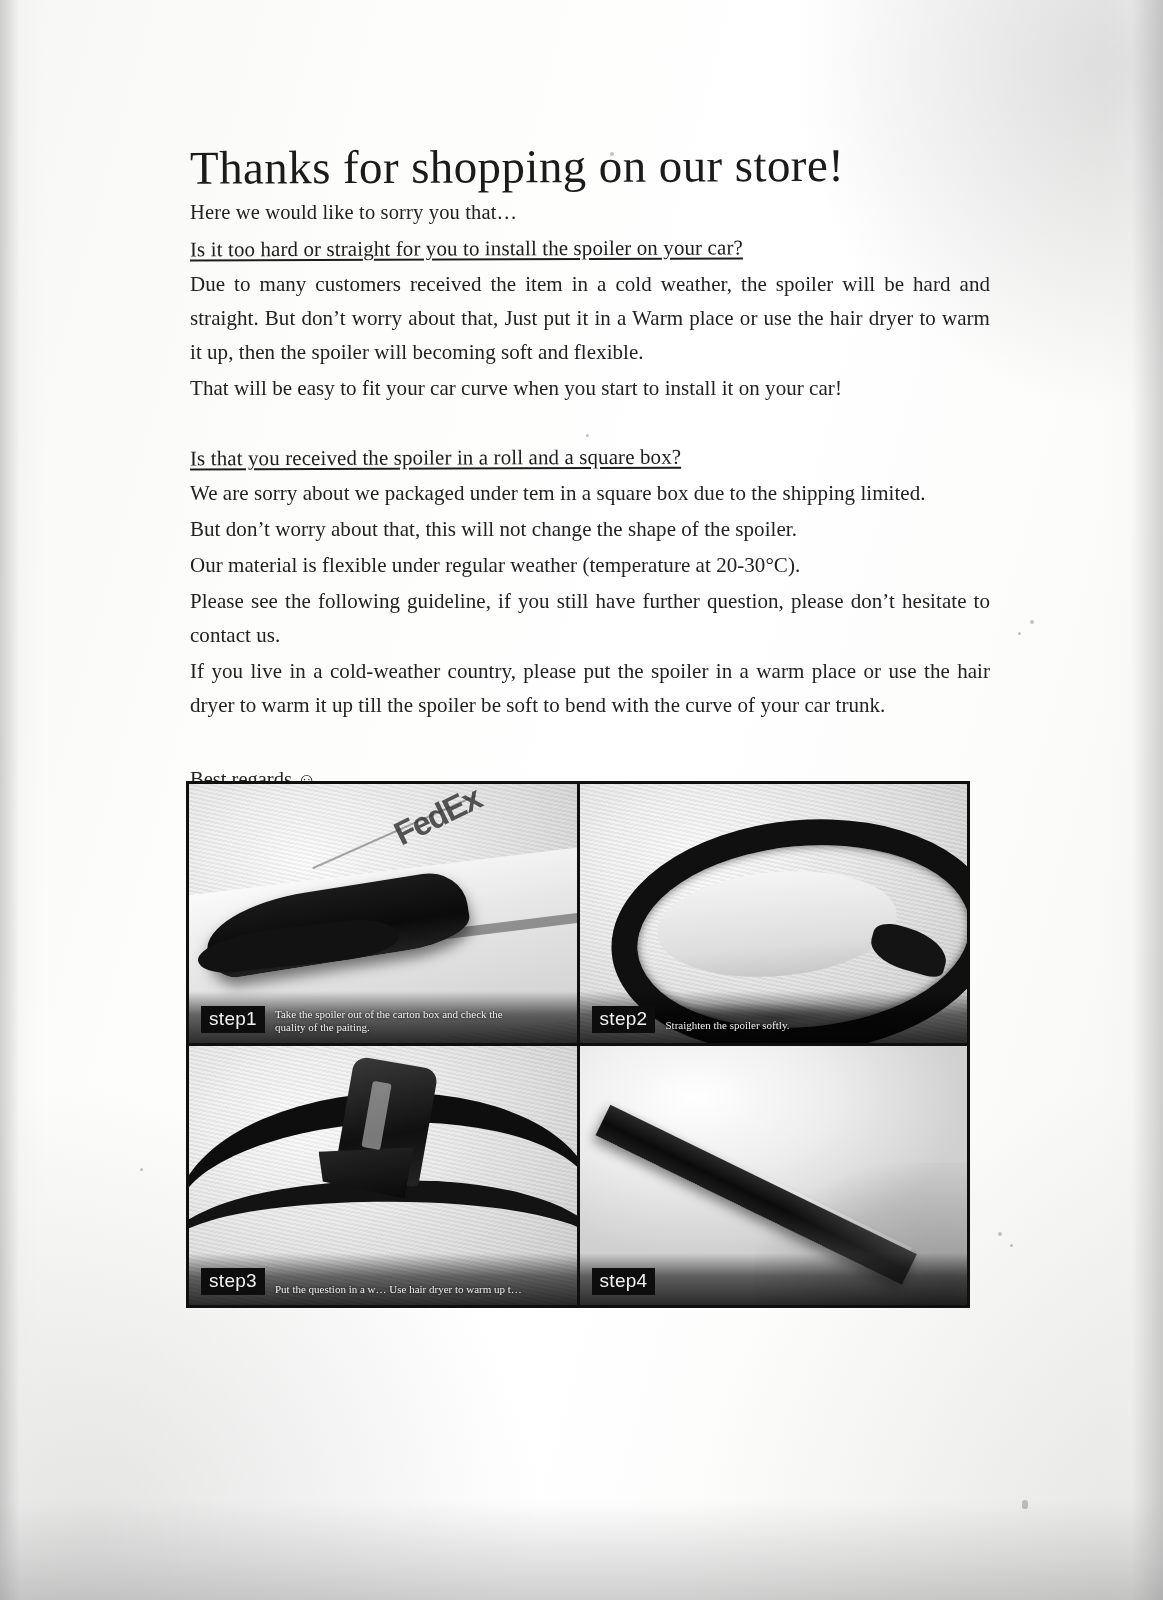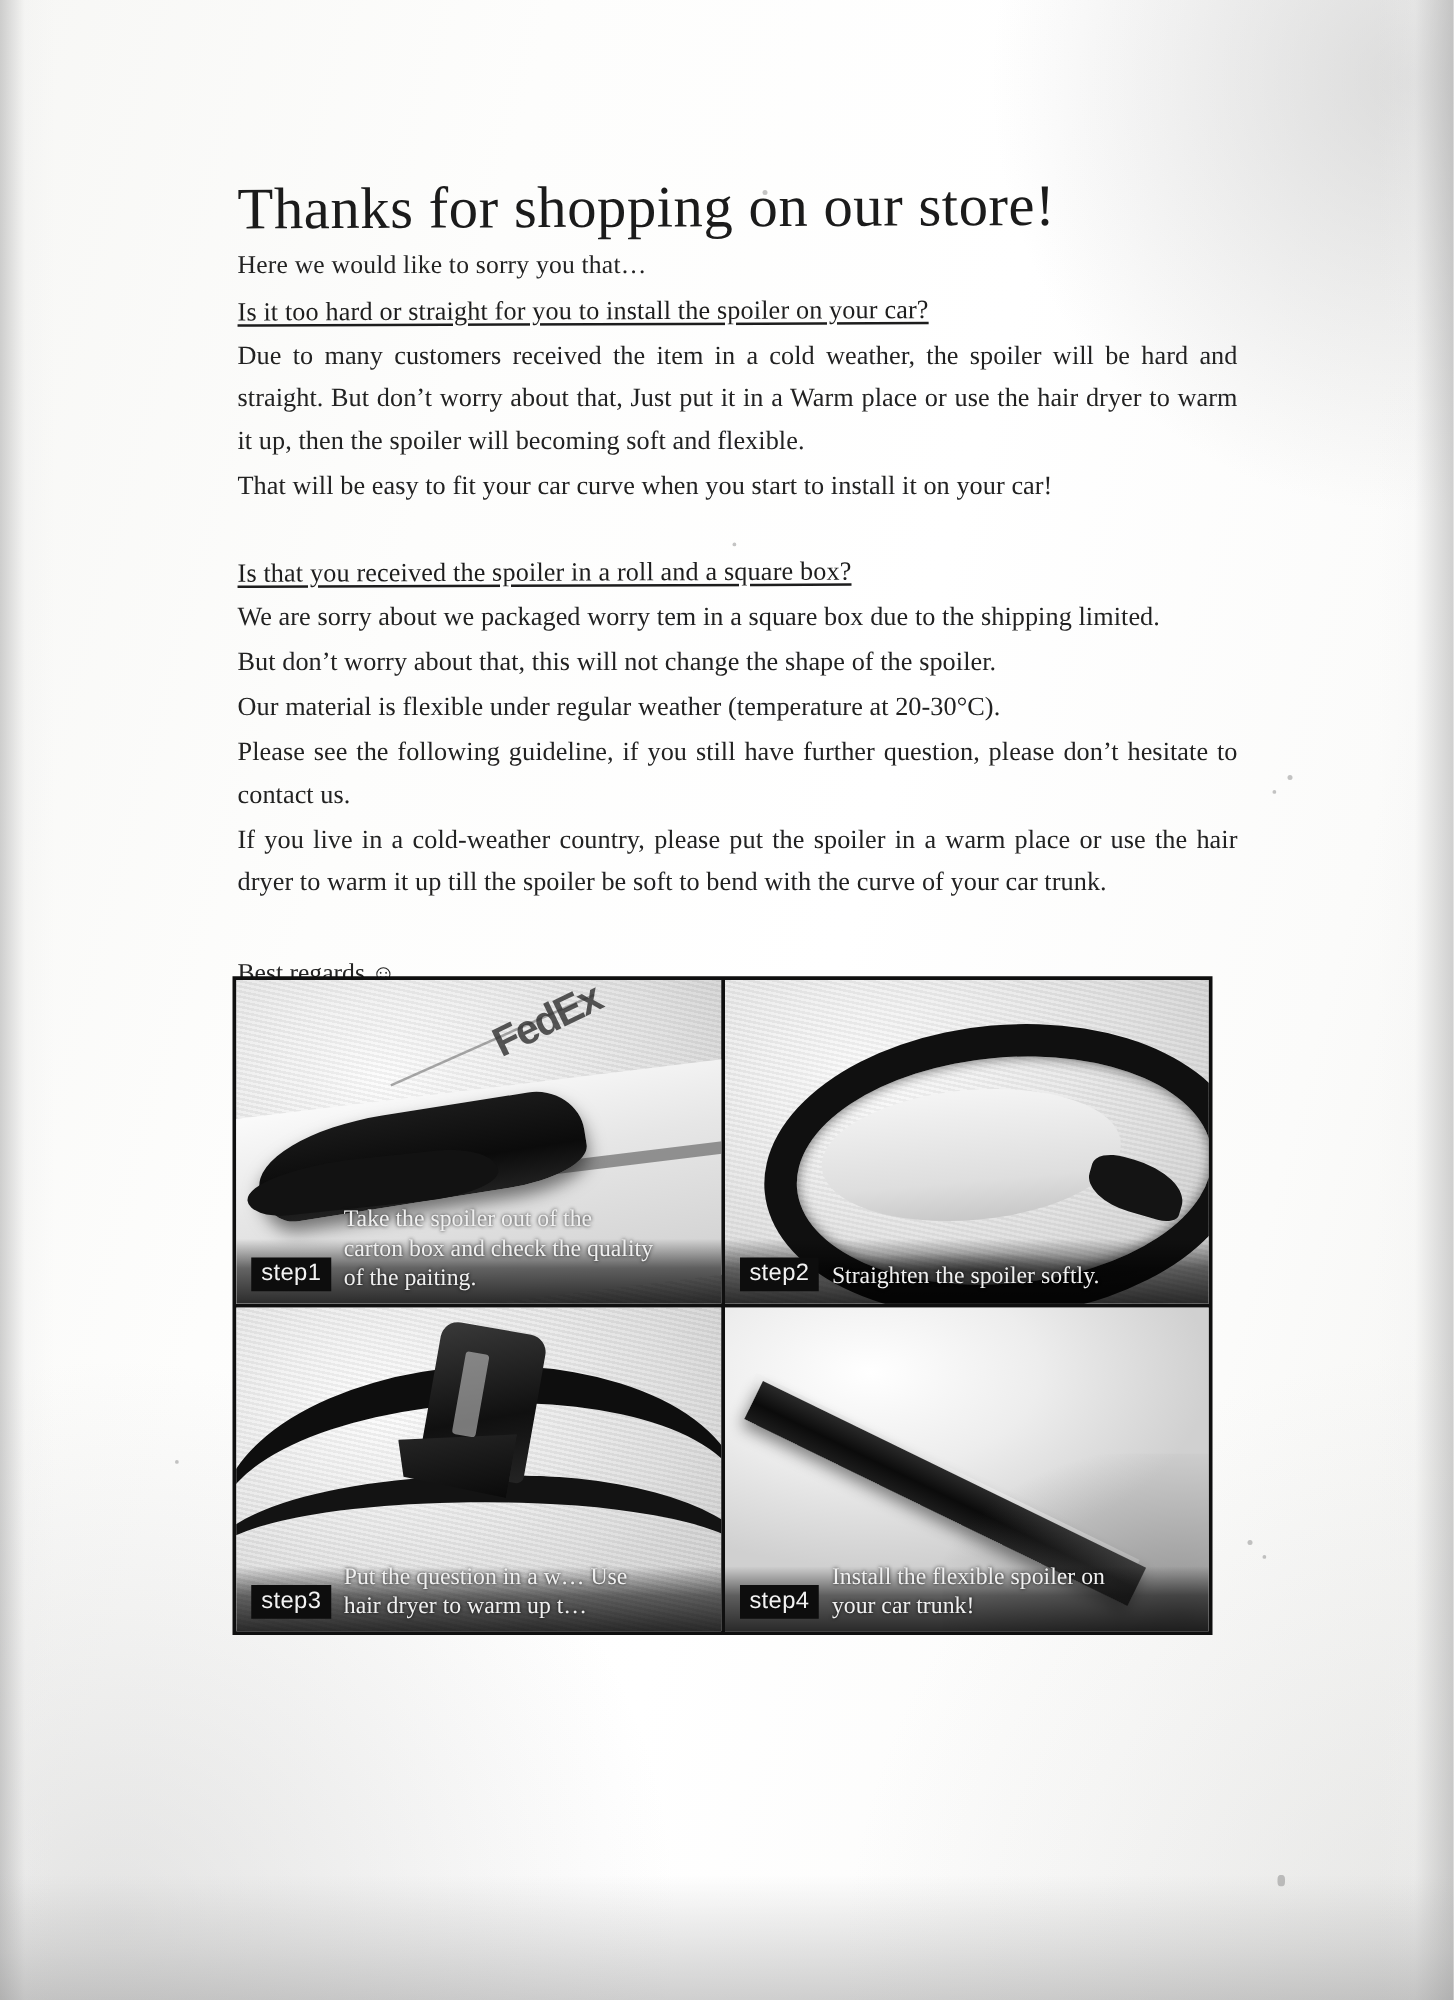--- a/index.html
+++ b/index.html
@@ -315,21 +315,21 @@
     letter-spacing: .3px;
     padding: 2px 8px 3px 8px;
   }
   .step-caption {
     position: absolute;
     left: 86px;
     bottom: 10px;
     width: 64%;
     color: #f0f0f0;
     font-family: "Liberation Serif", serif;
-    font-size: 19px;
+    font-size: 11px;
     line-height: 1.24;
     text-shadow: 0 0 3px rgba(0,0,0,.9);
   }
   .step-caption.two-line {
     bottom: 8px;
   }
   .caption-scrim {
     position: absolute;
     left: 0; right: 0; bottom: 0;
     height: 52px;
@@ -367,21 +367,21 @@
 
     <p class="intro-line">Here we would like to sorry you that…</p>
 
     <p class="q-heading">Is it too hard or straight for you to install the spoiler on your car?</p>
     <p class="para justify">Due to many customers received the item in a cold weather, the spoiler will be hard and straight. But don’t worry about that, Just put it in a Warm place or use the hair dryer to warm it up, then the spoiler will becoming soft and flexible.</p>
     <p class="para">That will be easy to fit your car curve when you start to install it on your car!</p>
 
     <div class="section-gap"></div>
 
     <p class="q-heading">Is that you received the spoiler in a roll and a square box?</p>
-    <p class="para">We are sorry about we packaged worry tem in a square box due to the shipping limited.</p>
+    <p class="para">We are sorry about we packaged under tem in a square box due to the shipping limited.</p>
     <p class="para">But don’t worry about that, this will not change the shape of the spoiler.</p>
     <p class="para">Our material is flexible under regular weather (temperature at 20-30°C).</p>
     <p class="para justify">Please see the following guideline, if you still have further question, please don’t hesitate to contact us.</p>
     <p class="para justify">If you live in a cold-weather country, please put the spoiler in a warm place or use the hair dryer to warm it up till the spoiler be soft to bend with the curve of your car trunk.</p>
 
     <p class="regards">
       <span>Best regards</span>
       <span class="smiley">☺</span>
     </p>
   </div>
@@ -424,17 +424,16 @@
       <div class="step-caption two-line">Put the question in a w… Use hair dryer to warm up t…</div>
     </div>
 
     <div class="photo">
       <div class="p4-bg"></div>
       <div class="p4-bar-top"></div>
       <div class="p4-bar"></div>
       <div class="p4-shade"></div>
       <div class="caption-scrim"></div>
       <div class="step-badge">step4</div>
-      <div class="step-caption two-line">Install the flexible spoiler on your car trunk!</div>
     </div>
 
   </div>
 </div>
 
 </body></html>

